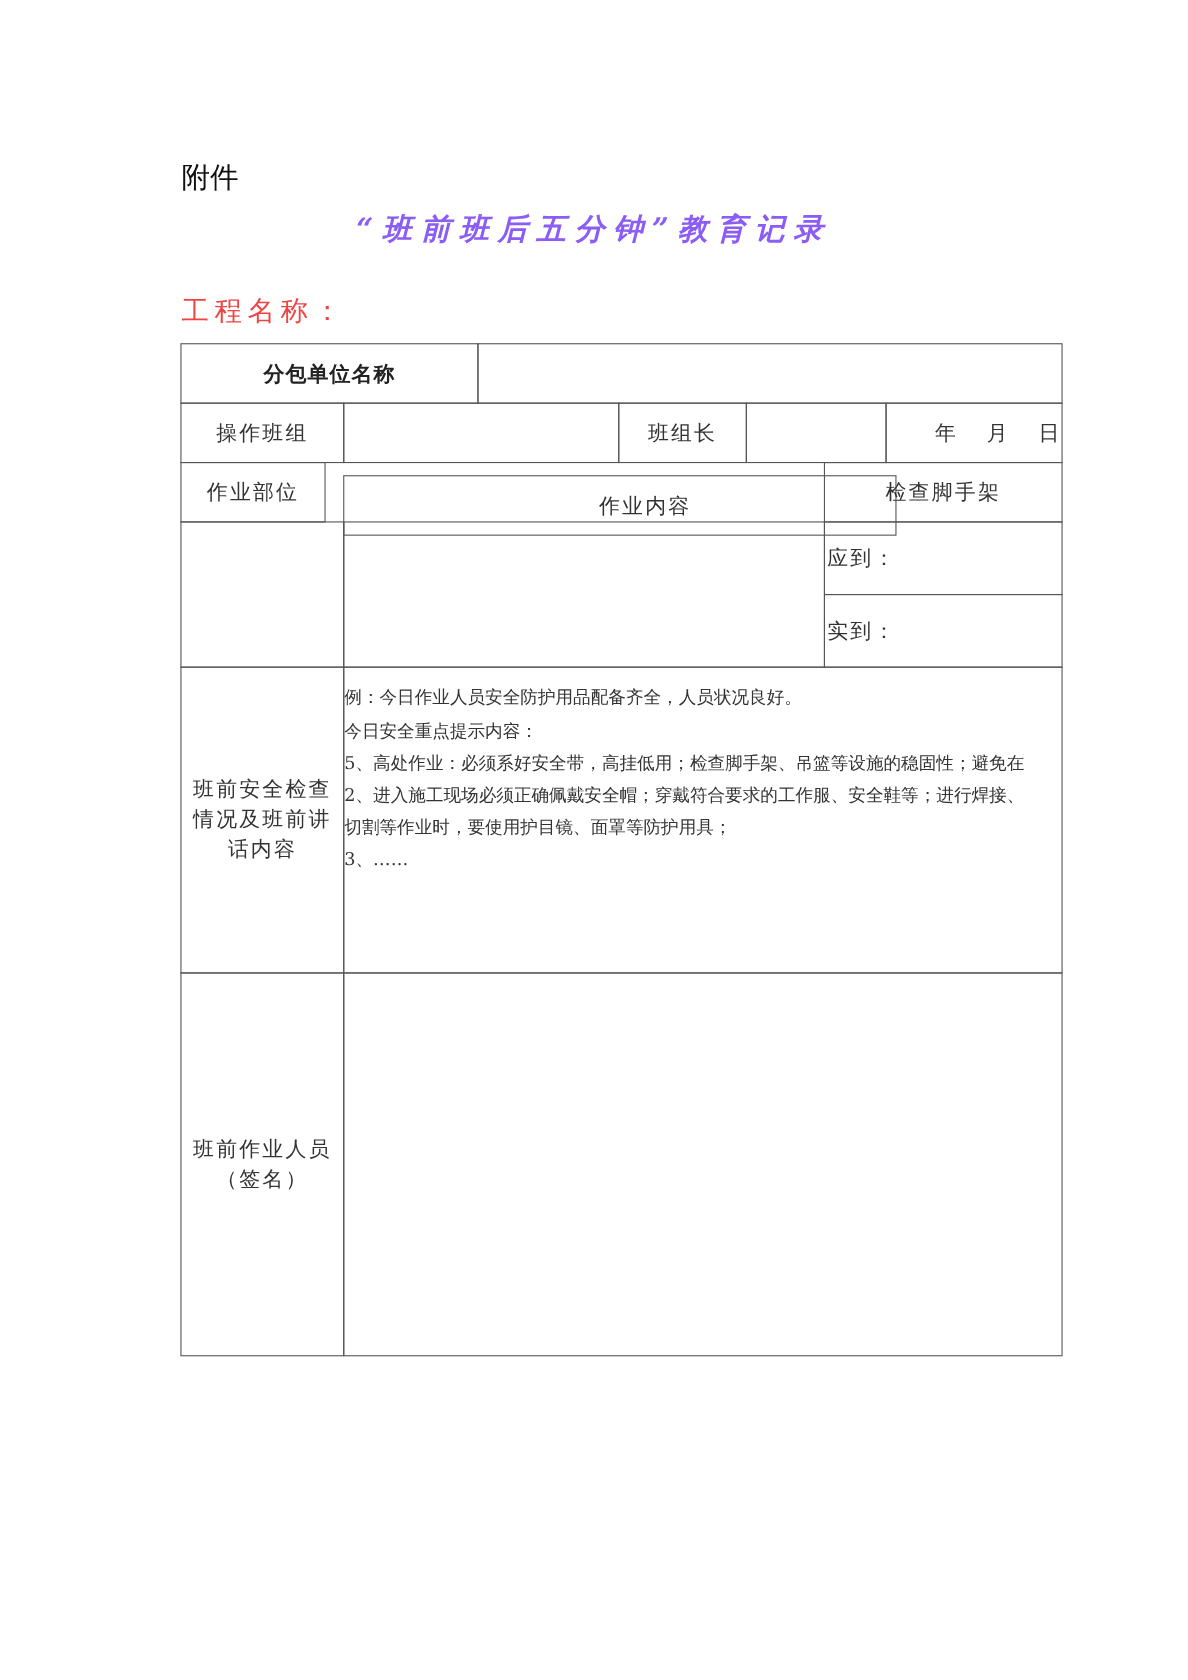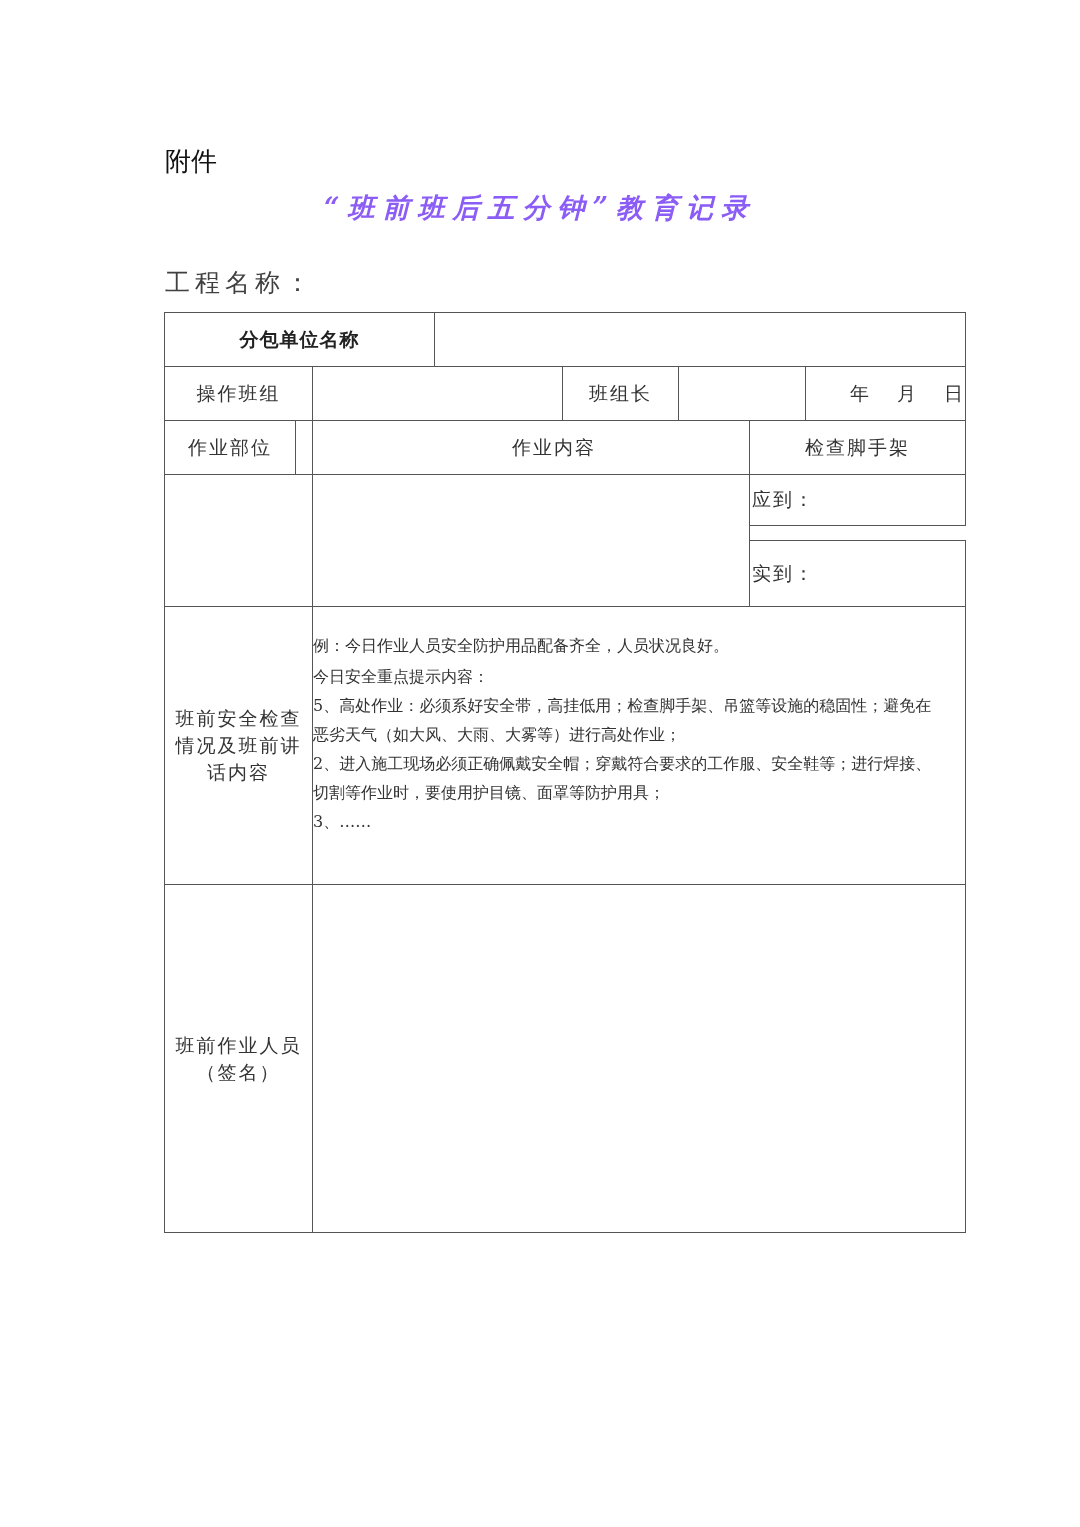--- a/index.html
+++ b/index.html
@@ -1,29 +1,29 @@
 <!DOCTYPE html>
 <html><head>
 <meta charset="utf-8">
 <style>
   html, body { margin:0; padding:0; background:#ffffff; }
   body { width:1080px; height:1527px; position:relative; overflow:hidden;
          font-family:"DejaVu Sans", sans-serif; color:#222; }
   .attach { position:absolute; left:165px; top:144px; font-size:26px; color:#111; font-weight:500;text-align:center; }
   .title { position:absolute; left:0; width:1080px; top:190px; text-align:center; font-size:27px;
            font-family:"DejaVu Serif", serif; font-weight:bold; letter-spacing:8px; color:#8b5cf6; font-style:italic; }
-  .project { position:absolute; left:165px; top:266px; font-size:25px; letter-spacing:5px; color:#404040; }
+  .project { position:absolute; left:165px; top:266px; font-size:25px; letter-spacing:5px; color:#ef4444; }
   .tbl { position:absolute; left:164px; top:312px; width:802px; height:921px; }
   .cell { position:absolute; box-sizing:border-box; border:1px solid #555; display:flex;
           align-items:center; justify-content:center; font-size:19px; color:#333; letter-spacing:2px; }
   .lbl-bold { font-weight:bold; color:#222; letter-spacing:1px; }
   .left { justify-content:flex-start; padding-left:2px; }
   .content { position:absolute; box-sizing:border-box; border:1px solid #555;
              font-family:"DejaVu Serif", serif; font-size:16px; color:#333; line-height:29px;
-             padding:24px 0 0 0; }
+             padding:12px 0 0 0; }
   .content p { margin:0; white-space:nowrap; overflow:hidden; }
   .center-text { text-align:center; line-height:27px; }
 </style>
 </head>
 <body>
 
 <div class="attach">附件</div>
 <div class="title">“班前班后五分钟”教育记录</div>
 <div class="project">工程名称：</div>
 
@@ -36,42 +36,41 @@
   <div class="cell" style="left:148px;top:54px;width:251px;height:55px;"></div>
   <div class="cell" style="left:398px;top:54px;width:117px;height:55px;">班组长</div>
   <div class="cell" style="left:514px;top:54px;width:128px;height:55px;"></div>
   <div class="cell" style="left:641px;top:54px;width:161px;height:55px;justify-content:flex-end;padding-right:0;">
     <span style="margin-right:26px;">年</span>
     <span style="margin-right:26px;">月</span>
     <span>日</span>
   </div>
 
   <div class="cell" style="left:0;top:108px;width:132px;height:55px;">作业部位</div>
-  <div class="cell" style="left:148px;top:108px;width:438px;height:55px;padding-left:46px;">作业内容</div>
+  <div class="cell" style="left:148px;top:120px;width:503px;height:55px;padding-left:46px;">作业内容</div>
   <div class="cell" style="left:585px;top:108px;width:217px;height:55px;">检查脚手架</div>
 
   <div class="cell" style="left:0;top:162px;width:149px;height:133px;"></div>
   <div class="cell" style="left:148px;top:162px;width:438px;height:133px;"></div>
-  <div class="cell left" style="left:585px;top:162px;width:217px;height:52px;">
+  <div class="cell left" style="left:585px;top:162px;width:217px;height:67px;">
     <span>应到：</span>
   </div>
   <div class="cell left" style="left:585px;top:228px;width:217px;height:67px;">
     <span>实到：</span>
   </div>
 
   <div class="cell center-text" style="left:0;top:294px;width:149px;height:279px;flex-direction:column;">
     <span>班前安全检查</span>
     <span>情况及班前讲</span>
     <span>话内容</span>
   </div>
   <div class="content" style="left:148px;top:294px;width:654px;height:279px;">
     <p style="margin-bottom:2px;"> 例：今日作业人员安全防护用品配备齐全，人员状况良好。</p>
     <p>今日安全重点提示内容：</p>
     <p>5、高处作业：必须系好安全带，高挂低用；检查脚手架、吊篮等设施的稳固性；避免在</p>
-    <p>恶劣天气（如大风、大雨、大雾等）进行高处作业；</p>
     <p>2、进入施工现场必须正确佩戴安全帽；穿戴符合要求的工作服、安全鞋等；进行焊接、</p>
     <p>切割等作业时，要使用护目镜、面罩等防护用具；</p>
     <p>3、……</p>
   </div>
 
   <div class="cell center-text" style="left:0;top:572px;width:149px;height:349px;flex-direction:column;">
     <span>班前作业人员</span>
     <span>（签名）</span>
   </div>
   <div class="cell" style="left:148px;top:572px;width:654px;height:349px;"></div>

